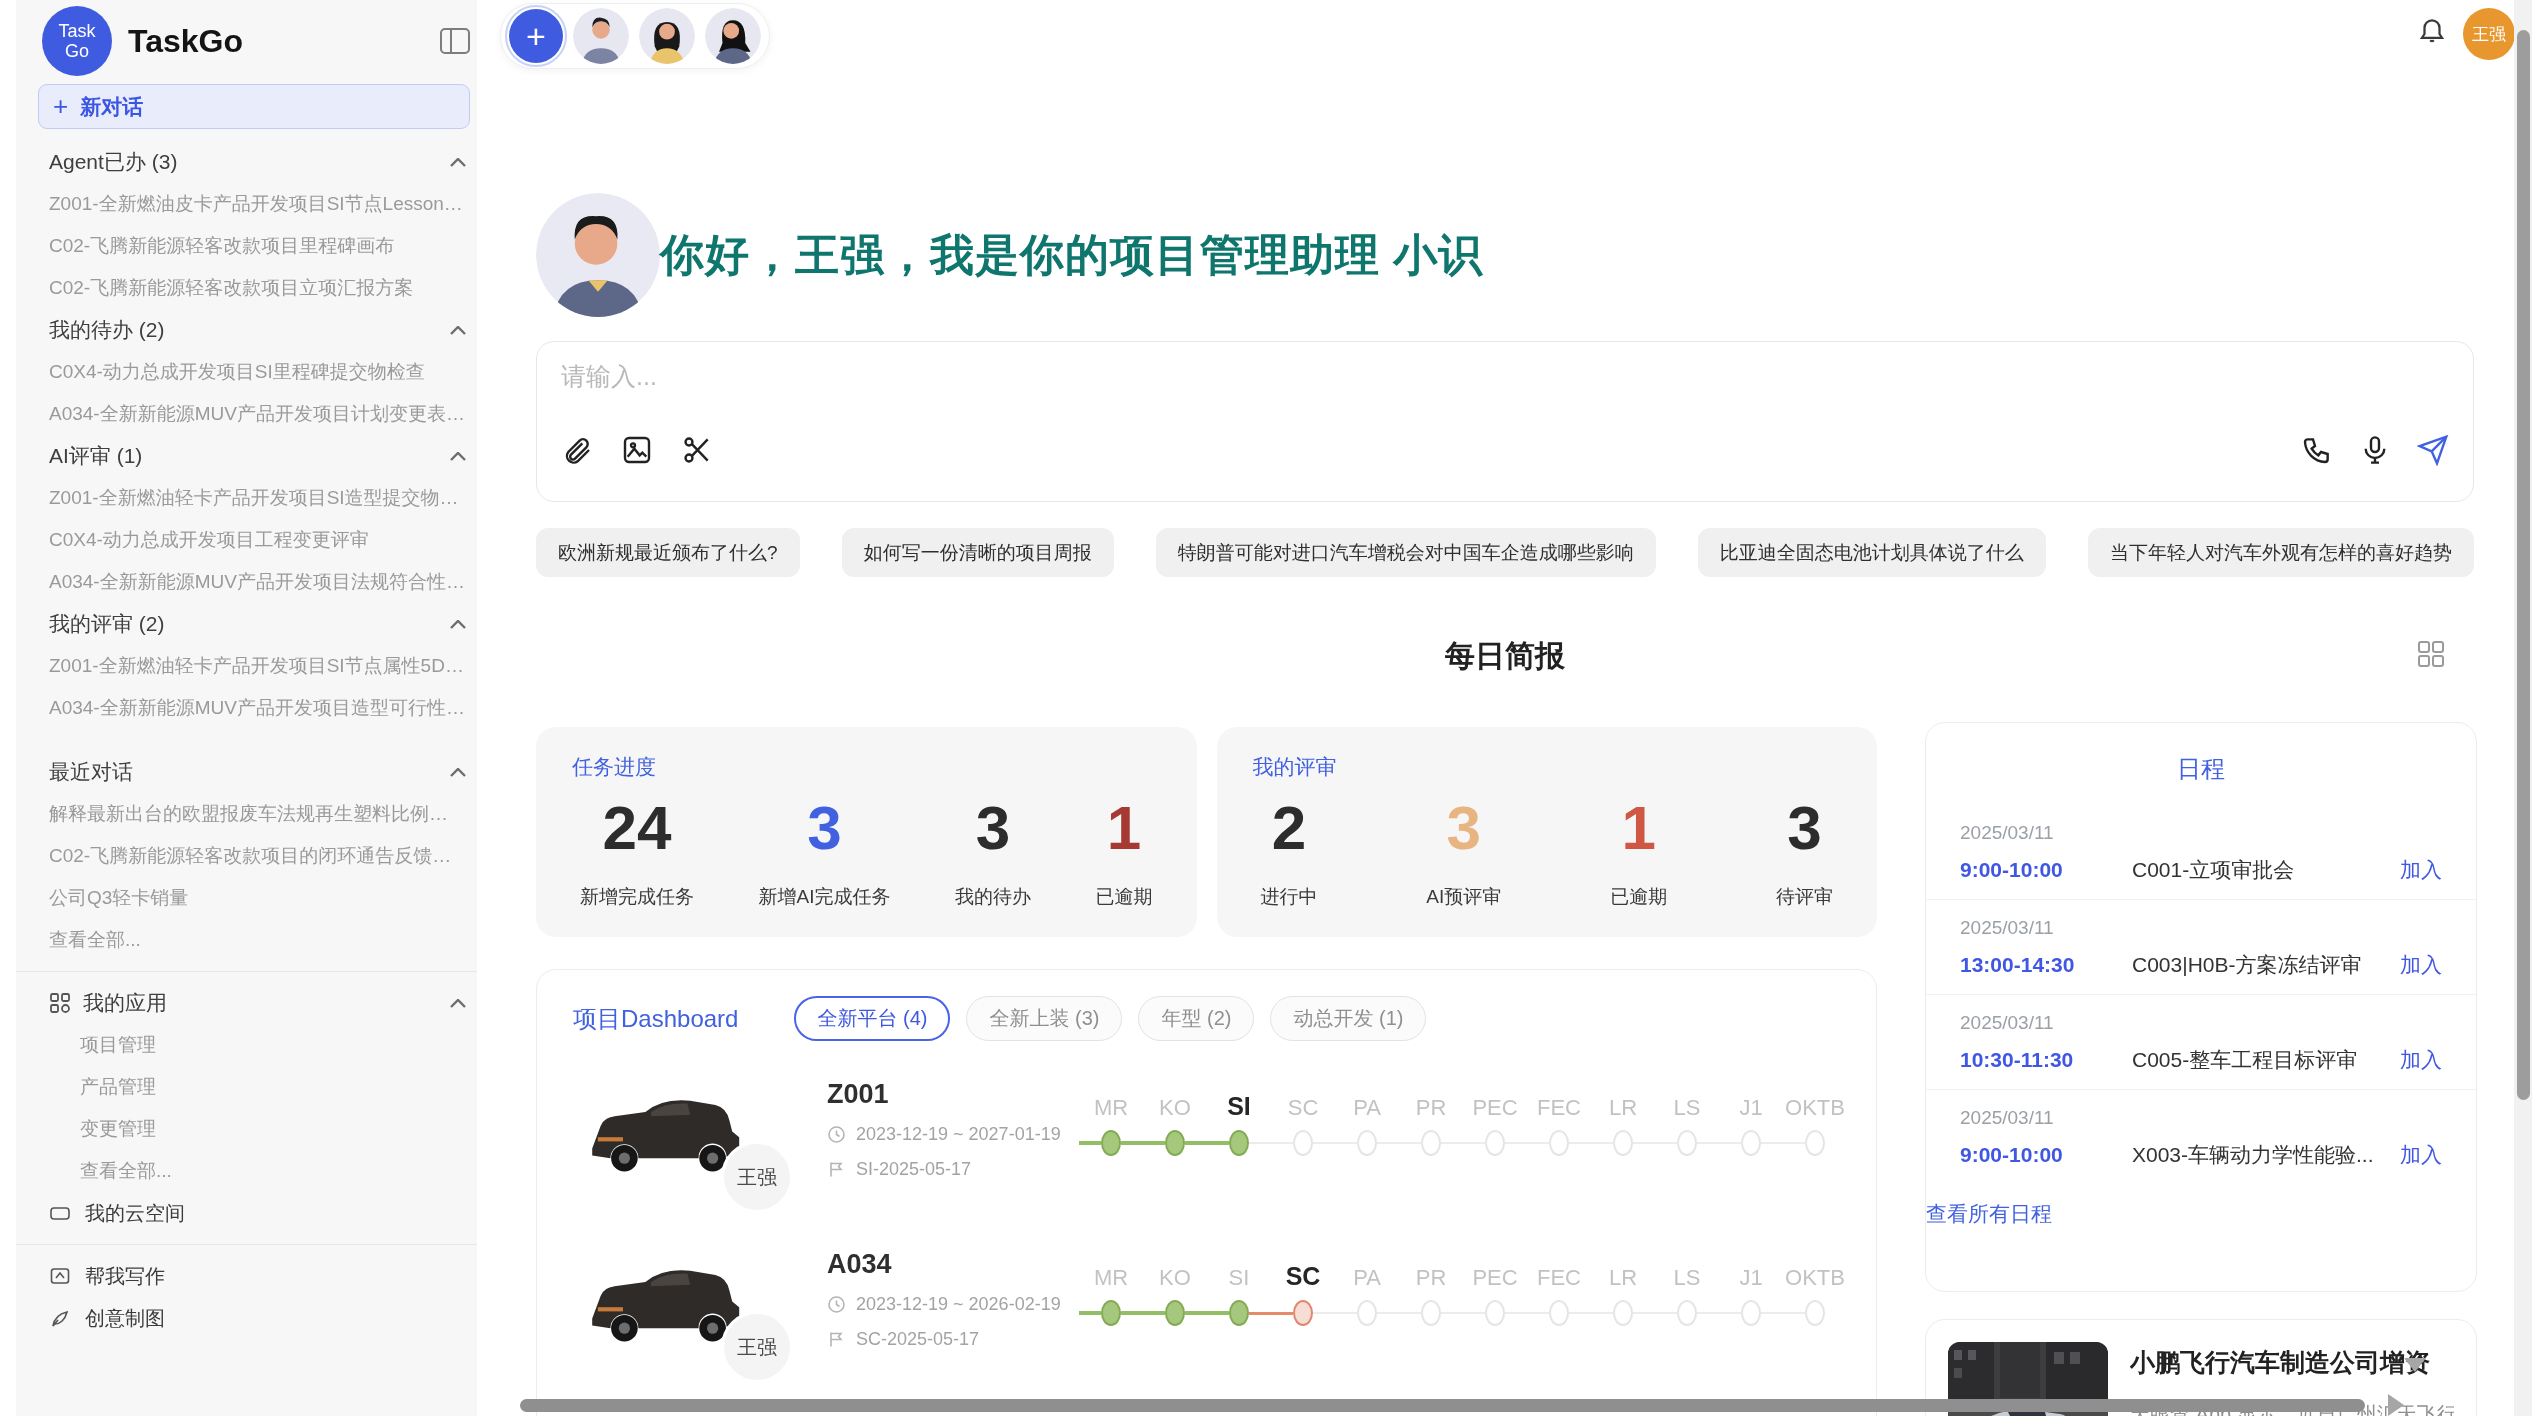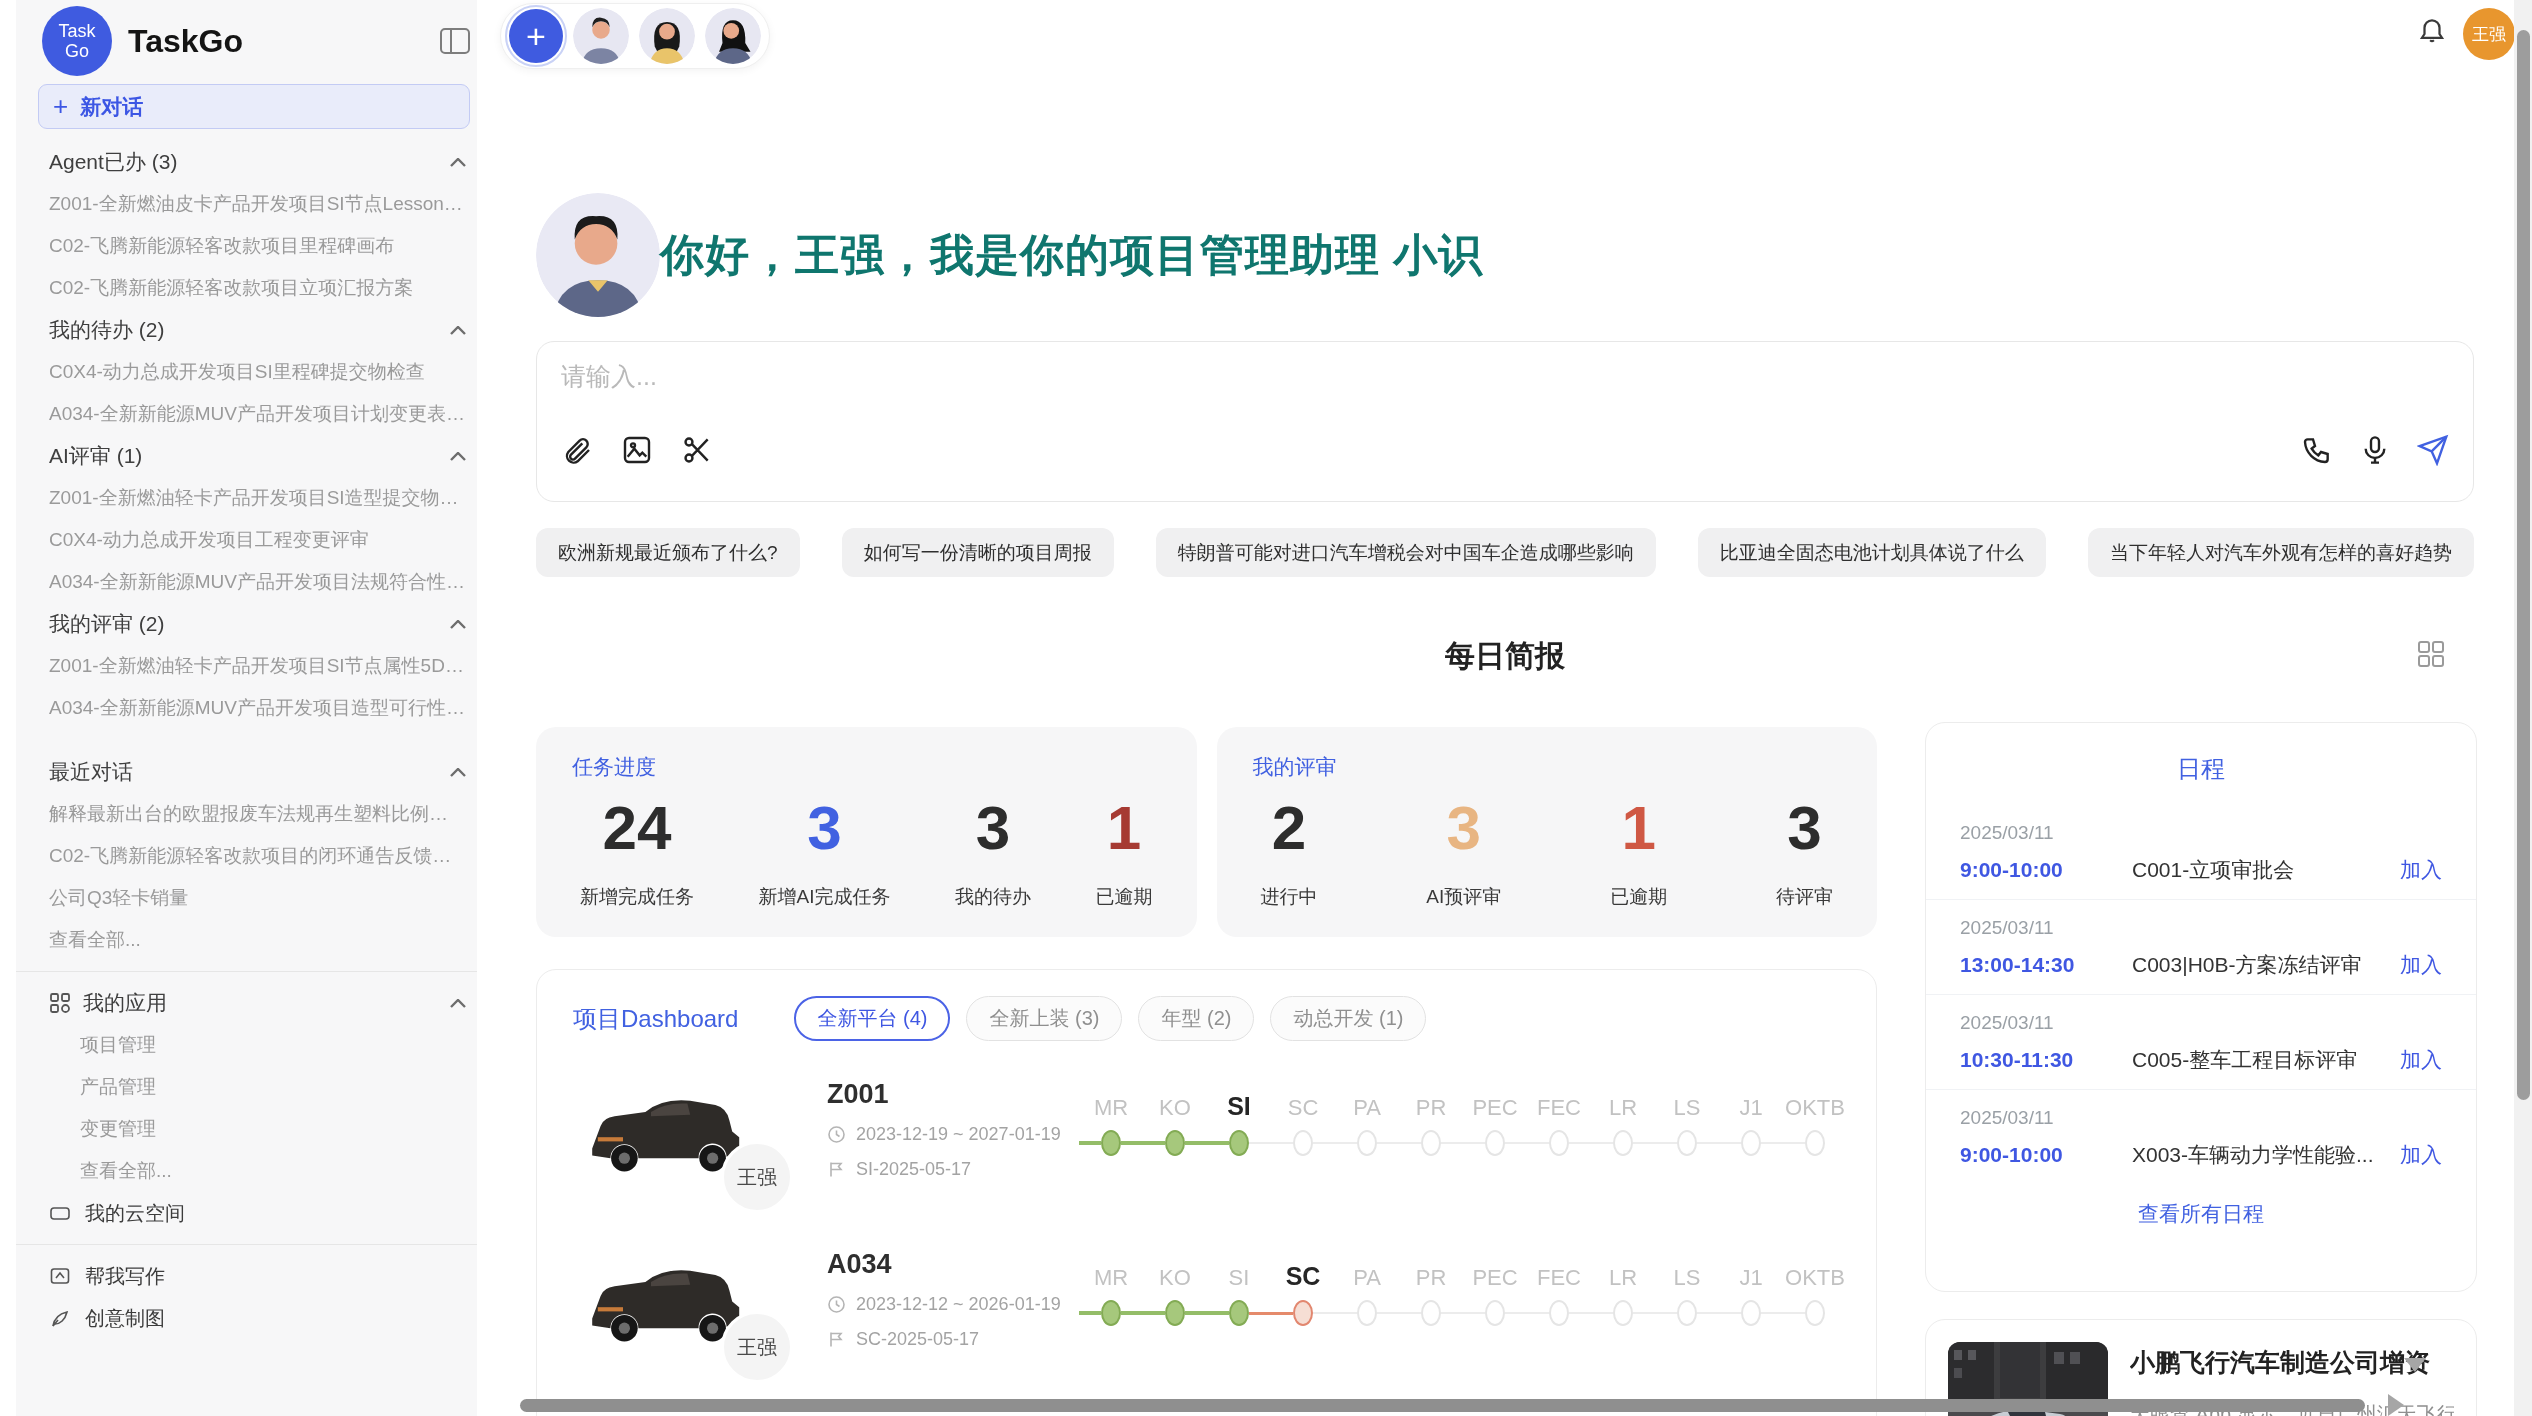--- a/index.html
+++ b/index.html
@@ -120,21 +120,21 @@
   .sched-card { position:absolute; left:1448px; top:722px; width:552px; height:570px;
     border:1px solid #ececec; border-radius:20px; background:#fff; }
   .sched-title { text-align:center; margin-top:30px; font-size:24px; color:#4161e1; }
   .sched-item { padding:17px 34px 15px 34px; border-bottom:1px solid #f0f2f5; }
   .sched-item:last-of-type { border-bottom:none; }
   .s-date { font-size:19px; color:#9aa0a6; }
   .s-main { display:flex; align-items:center; margin-top:12px; }
   .s-time { width:172px; font-size:21px; font-weight:700; color:#3f57e2; flex:none; }
   .s-title { flex:1; font-size:21px; color:#333; white-space:nowrap; overflow:hidden; }
   .s-join { font-size:21px; color:#3f57e2; cursor:pointer; flex:none; }
-  .sched-footer { text-align:center; margin-top:16px; font-size:21px; color:#4161e1; cursor:pointer; }
+  .sched-footer { text-align:left; margin-top:16px; font-size:21px; color:#4161e1; cursor:pointer; }
 
   .news-card { position:absolute; left:1448px; top:1319px; width:552px; height:160px;
     border:1px solid #ececec; border-radius:20px; background:#fff; padding:22px; display:flex; }
   .news-img { width:160px; height:105px; border-radius:12px; overflow:hidden; flex:none; }
   .news-body { margin-left:22px; overflow:hidden; }
   .news-title { font-size:25px; font-weight:700; color:#222; margin-top:4px; }
   .news-snippet { margin-top:22px; font-size:20px; color:#8f8f8f; white-space:nowrap; overflow:hidden; }
 
   
   .vscroll { position:absolute; right:0; top:0; width:18px; height:1416px; background:#f1f1f1; }
@@ -564,21 +564,21 @@
             </svg>
           <div class="owner-badge">王强</div>
         </div>
         <div class="proj-info">
           <div class="proj-name">A034</div>
           <div class="proj-meta">
             <svg viewBox="0 0 19 19">
                 <circle cx="9.5" cy="9.5" r="7.5"></circle>
                 <path d="M9.5 5.5v4l3 2"></path>
               </svg>
-            <span>2023-12-12 ~ 2026-01-19</span>
+            <span>2023-12-19 ~ 2026-02-19</span>
           </div>
           <div class="proj-meta">
             <svg viewBox="0 0 19 19">
                 <path d="M4 2.5v14M4 3.5h10l-2.5 3 2.5 3H4"></path>
               </svg>
             <span>SC-2025-05-17</span>
           </div>
         </div>
         <div class="timeline">
             <div class="ms-cell">

